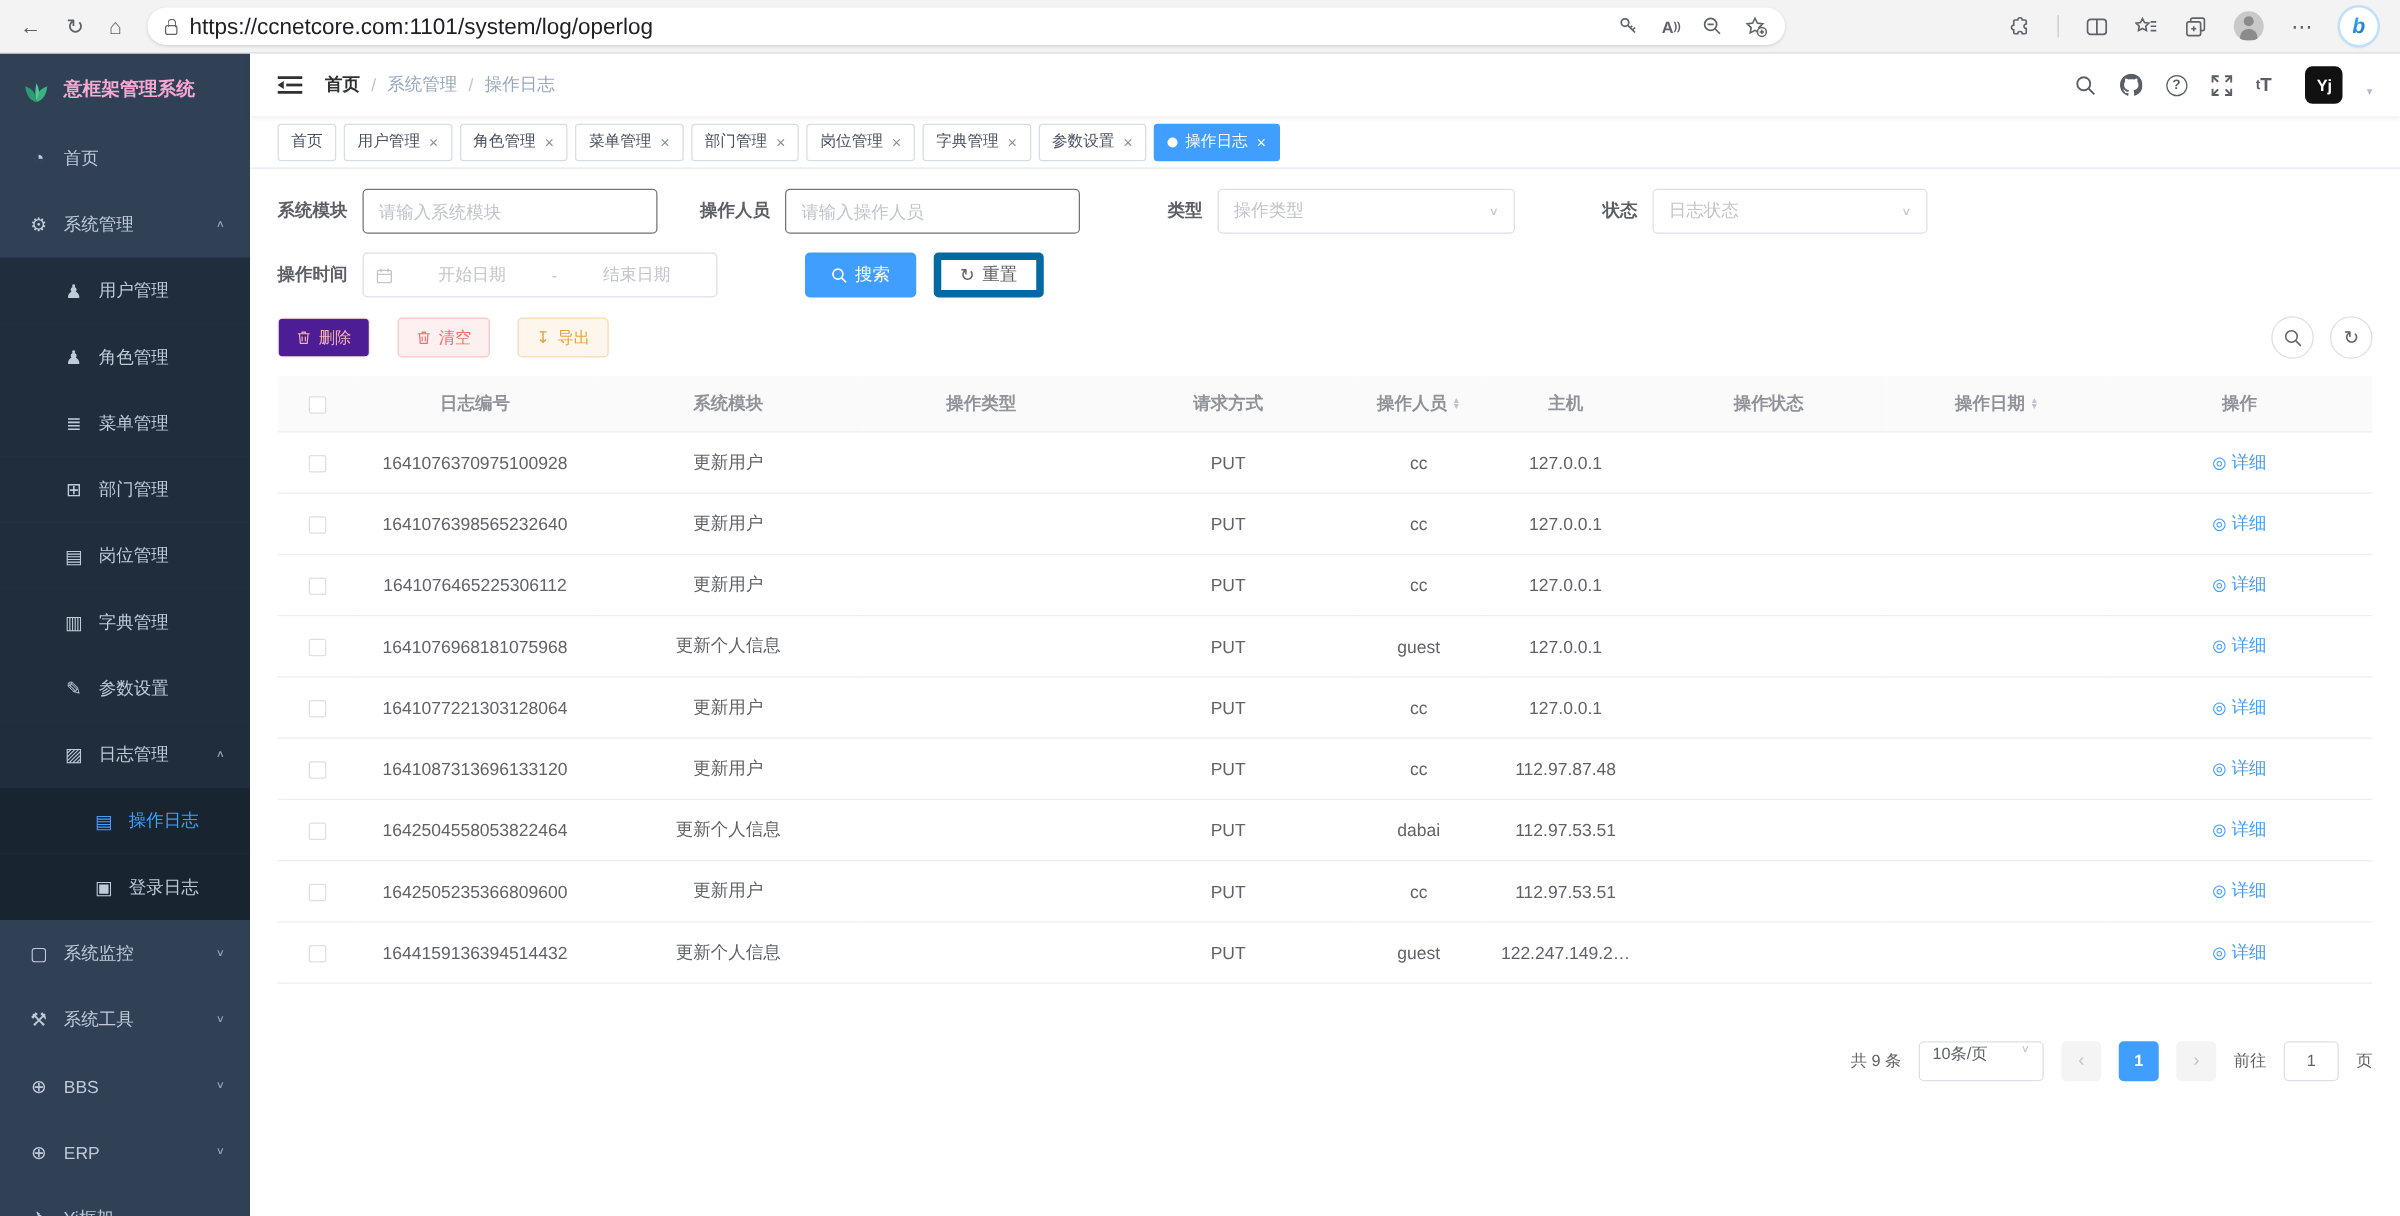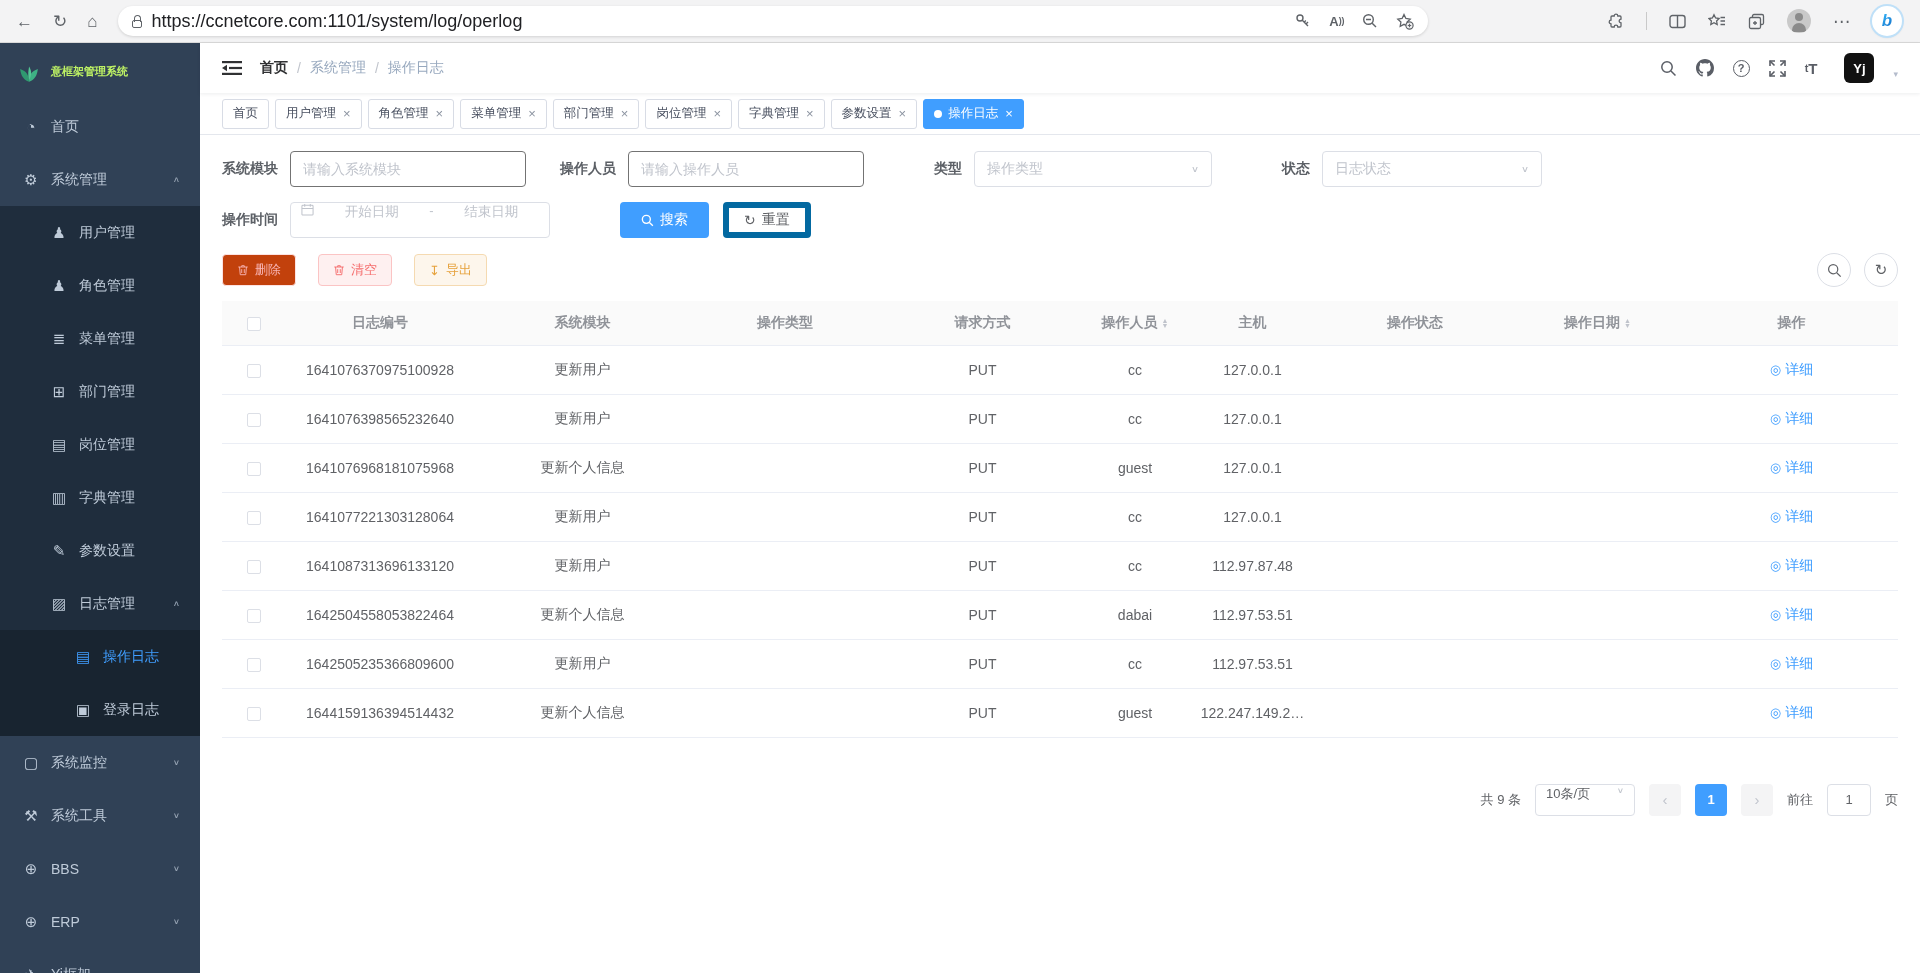--- a/index.html
+++ b/index.html
@@ -33,21 +33,21 @@
     box-shadow:0 0 0 2px #bfe0f8, 0 1px 3px rgba(0,0,0,.2); display:flex;
     align-items:center; justify-content:center; }
   .bing b { font-size:17px; font-style:italic;
     background:linear-gradient(135deg,#37bdff,#1065c0); -webkit-background-clip:text;
     background-clip:text; color:transparent; }
 
   
   .app { display:flex; height:930px; }
   .sidebar { width:200px; flex:none; background:#304156; color:#bfcbd9; overflow:hidden; }
   .logo { height:57px; display:flex; align-items:center; gap:9px; padding-left:16px; }
-  .logo-text { color:#bef264; font-size:11px; font-weight:700; }
+  .logo-text { color:#f9a8d4; font-size:15px; font-weight:700; }
   .menu .mitem { height:53px; display:flex; align-items:center; font-size:14px; cursor:pointer; }
   .micon { width:18px; text-align:center; font-size:15px; margin-right:11px; flex:none; }
   .marrow { margin-left:auto; margin-right:20px; font-size:10px; color:#97a4b4; transform:scaleY(.8); }
   .mitem.lvl1 { padding-left:22px; }
   .mitem.lvl2 { padding-left:50px; background:#1f2d3d; }
   .mitem.lvl3 { padding-left:74px; background:#182430; }
   .mitem.active .micon, .mitem.active .mlabel { color:#409eff; }
 
   .main { flex:1; min-width:0; display:flex; flex-direction:column; background:#fff; }
 
@@ -87,34 +87,34 @@
   .flabel { font-size:14px; font-weight:700; color:#5c6066; margin-right:12px; white-space:nowrap; }
   .finput { width:236px; height:36px; border:1px solid #737373; border-radius:4px;
     padding:0 12px; font-size:14px; color:#606266; background:#fff;
     font-family:"Liberation Sans","DejaVu Sans",sans-serif; }
   .finput::placeholder { color:#c0c4cc; }
   .fselect { width:238px; height:36px; border:1px solid #dcdfe6; border-radius:4px;
     padding:0 12px; font-size:14px; color:#c0c4cc; background:#fff;
     display:flex; align-items:center; justify-content:space-between; cursor:pointer; }
   .fselect.narrow { width:220px; }
   .fselect .caret { font-size:11px; color:#c0c4cc; transform:scaleY(.8); }
-  .fdate { width:260px; height:36px; border:1px solid #dcdfe6; border-radius:4px;
-    display:flex; padding:0 10px; gap:10px; background:#fff; cursor:pointer; }
+  .fdate { width:284px; height:36px; border:1px solid #dcdfe6; border-radius:4px;
+    display:flex; align-items:center; padding:0 10px; gap:10px; background:#fff; cursor:pointer; }
   .fdate .ph { font-size:13.5px; color:#c0c4cc; flex:1; text-align:center; }
   .fdate .rsep { color:#c0c4cc; font-size:13px; }
   .btn { height:36px; border-radius:4px; border:6px solid #0369a1; background:#fff;
     font-size:14px; color:#606266; padding:0 15px; display:inline-flex; align-items:center;
     gap:6px; cursor:pointer; font-family:inherit; }
   .btn.primary { background:#409eff; border-color:#409eff; color:#fff; margin-left:36px; }
   .btn + .btn { margin-left:14px; }
 
   .toolbar { display:flex; align-items:center; margin-top:14px; }
   .tbtn { height:32px; border-radius:4px; font-size:13px; padding:0 14px;
     display:inline-flex; align-items:center; gap:6px; cursor:pointer; border:1px solid; font-family:inherit; }
-  .tbtn.danger-disabled { background:#c2410c; border-color:#fde2e2; color:#f8b4b4; margin-right:22px; cursor:not-allowed; }
+  .tbtn.danger-disabled { background:#4c1d95; border-color:#fde2e2; color:#f8b4b4; margin-right:22px; cursor:not-allowed; }
   .tbtn.danger { background:#fef0f0; border-color:#fbc4c4; color:#f56c6c; margin-right:22px; }
   .tbtn.warning { background:#fdf6ec; border-color:#f5dab1; color:#e6a23c; }
   .tool-right { margin-left:auto; display:flex; gap:13px; }
   .circle-btn { width:34px; height:34px; border-radius:50%; border:1px solid #dcdfe6; background:#fff;
     display:flex; align-items:center; justify-content:center; color:#606266; cursor:pointer; font-size:15px; }
 
   
   table { width:100%; border-collapse:collapse; table-layout:fixed; margin-top:14px; }
   thead th { height:44px; font-size:14px; color:#909399; font-weight:700; background:#fafafa;
     border-bottom:1px solid #ebeef5; }
@@ -559,20 +559,35 @@
               <td>127.0.0.1</td>
               <td></td>
               <td></td>
               <td><a class="detail-link">
                 <span class="eye">◎</span>
                 <span>详细</span>
                 </a></td>
             </tr>
             <tr>
               <td><span class="cb"></span></td>
+              <td>1641076465225306112</td>
+              <td>更新用户</td>
+              <td></td>
+              <td>PUT</td>
+              <td>cc</td>
+              <td>127.0.0.1</td>
+              <td></td>
+              <td></td>
+              <td><a class="detail-link">
+                <span class="eye">◎</span>
+                <span>详细</span>
+                </a></td>
+            </tr>
+            <tr>
+              <td><span class="cb"></span></td>
               <td>1641076968181075968</td>
               <td>更新个人信息</td>
               <td></td>
               <td>PUT</td>
               <td>guest</td>
               <td>127.0.0.1</td>
               <td></td>
               <td></td>
               <td><a class="detail-link">
                 <span class="eye">◎</span>

